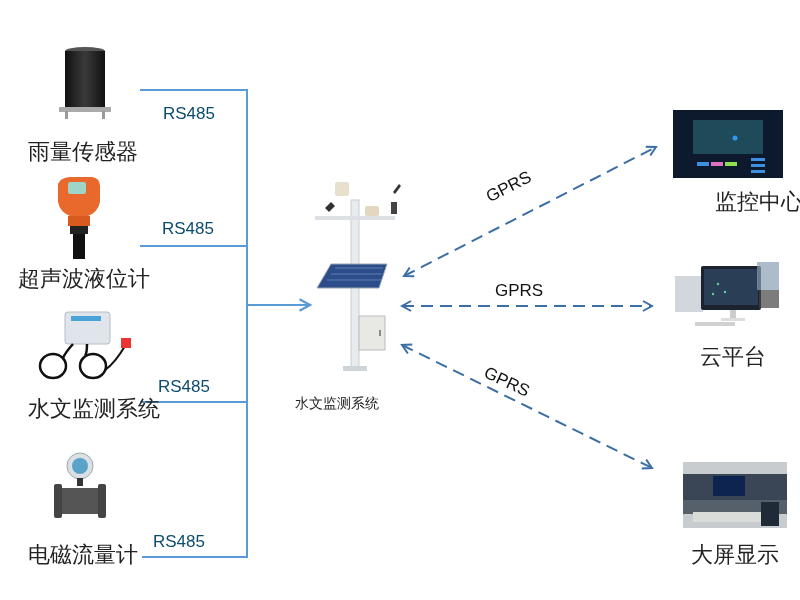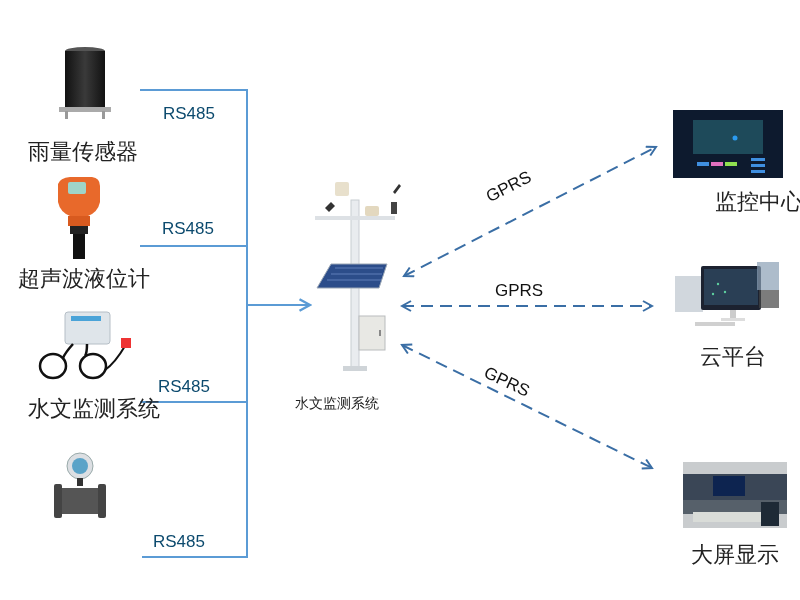--- a/index.html
+++ b/index.html
@@ -85,20 +85,21 @@
 
 <div class="node" style="left:30px;top:448px;width:140px;height:120px;">
   <svg width="120" height="80" style="position:absolute;left:0;top:0;">
     <circle cx="50" cy="18" r="13" fill="#dcdfe3" stroke="#9aa"></circle>
     <circle cx="50" cy="18" r="8" fill="#5aa3c8"></circle>
     <rect x="47" y="30" width="6" height="8" fill="#333"></rect>
     <rect x="24" y="36" width="8" height="34" rx="2" fill="#444"></rect>
     <rect x="68" y="36" width="8" height="34" rx="2" fill="#444"></rect>
     <rect x="32" y="40" width="36" height="26" fill="#555"></rect>
   </svg>
+  <div class="abs label" style="left:-2px;top:92px;">电磁流量计</div>
 </div>
 <div class="abs rs" style="left:153px;top:532px;">RS485</div>
 
 <div class="node" style="left:295px;top:170px;width:160px;height:250px;">
   <svg width="160" height="210" style="position:absolute;left:0;top:0;">
 
     <rect x="56" y="30" width="8" height="170" fill="#e9ecef" stroke="#c8cdd2"></rect>
     <rect x="48" y="196" width="24" height="5" fill="#cfd4d8"></rect>
 
     <rect x="20" y="46" width="80" height="4" fill="#dde1e5"></rect>

